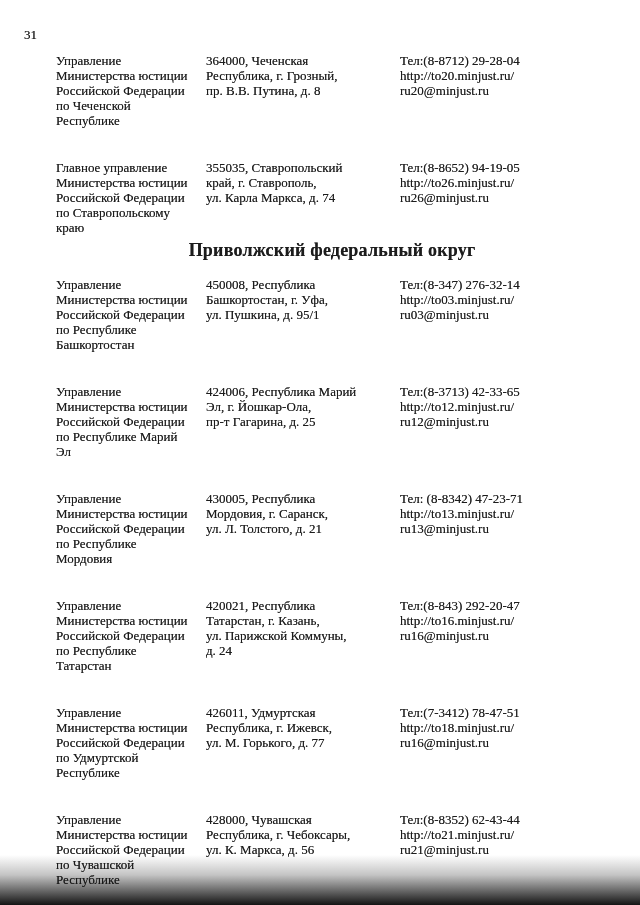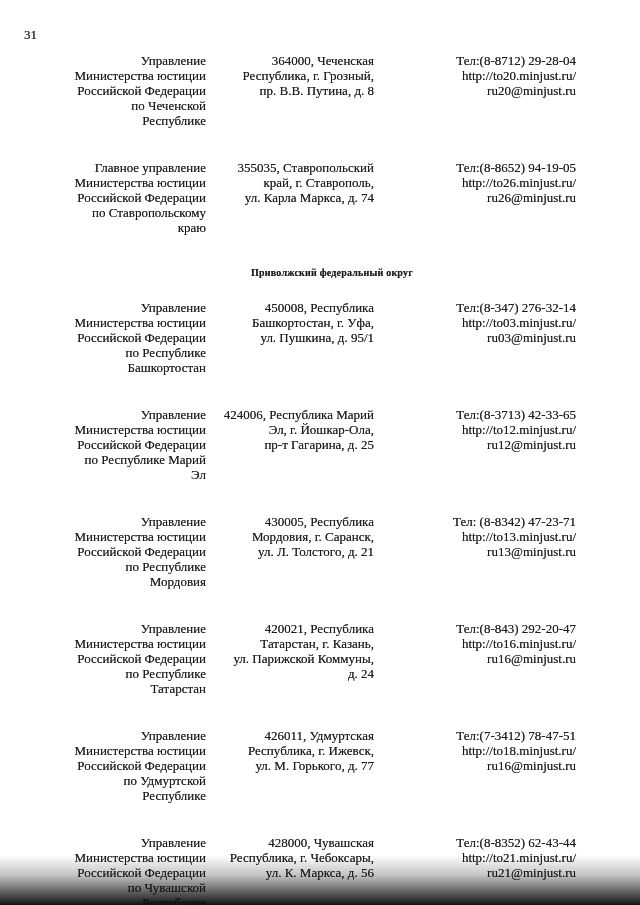--- a/index.html
+++ b/index.html
@@ -30,33 +30,33 @@
     display: flex;
     align-items: flex-start;
     margin-top: 32px;
     font-size: 13px;
     line-height: 15px;
   }
   .row.first { margin-top: 11px; }
   .row.after-heading { margin-top: 17px; }
   .cell {
     white-space: pre-line;
-    text-align: right;
+    text-align: left;
     box-sizing: border-box;
   }
   .cell.name    { width: 150px; margin-left: 56px; }
   .cell.addr    { width: 168px; margin-left: 0; }
   .cell.contact { width: 176px; margin-left: 26px; }
   .section-heading {
-    margin-top: 28px;
+    margin-top: 5px;
     padding-left: 24px;
     box-sizing: border-box;
     width: 100%;
     text-align: center;
-    font-size: 10px;
+    font-size: 18px;
     font-weight: bold;
     line-height: 20px;
     letter-spacing: 0.2px;
   }
   .edge-shadow {
     position: absolute;
     left: 0;
     right: 0;
     bottom: 0;
     height: 50px;

